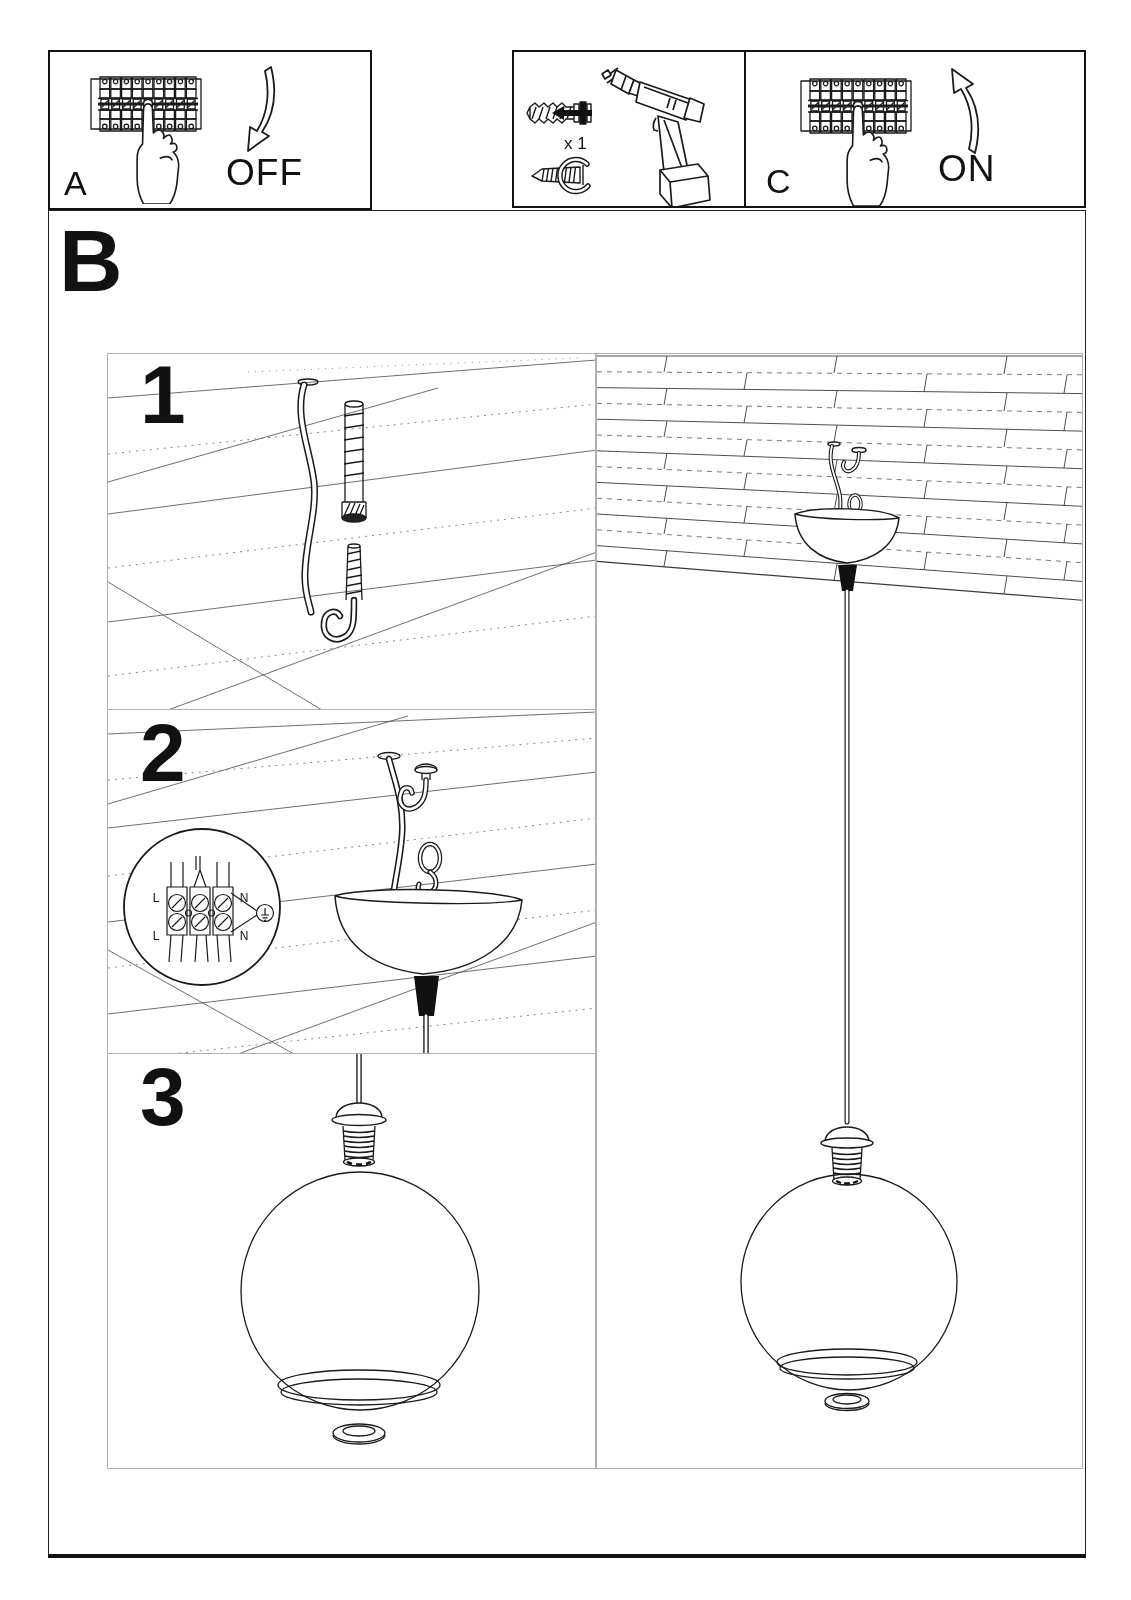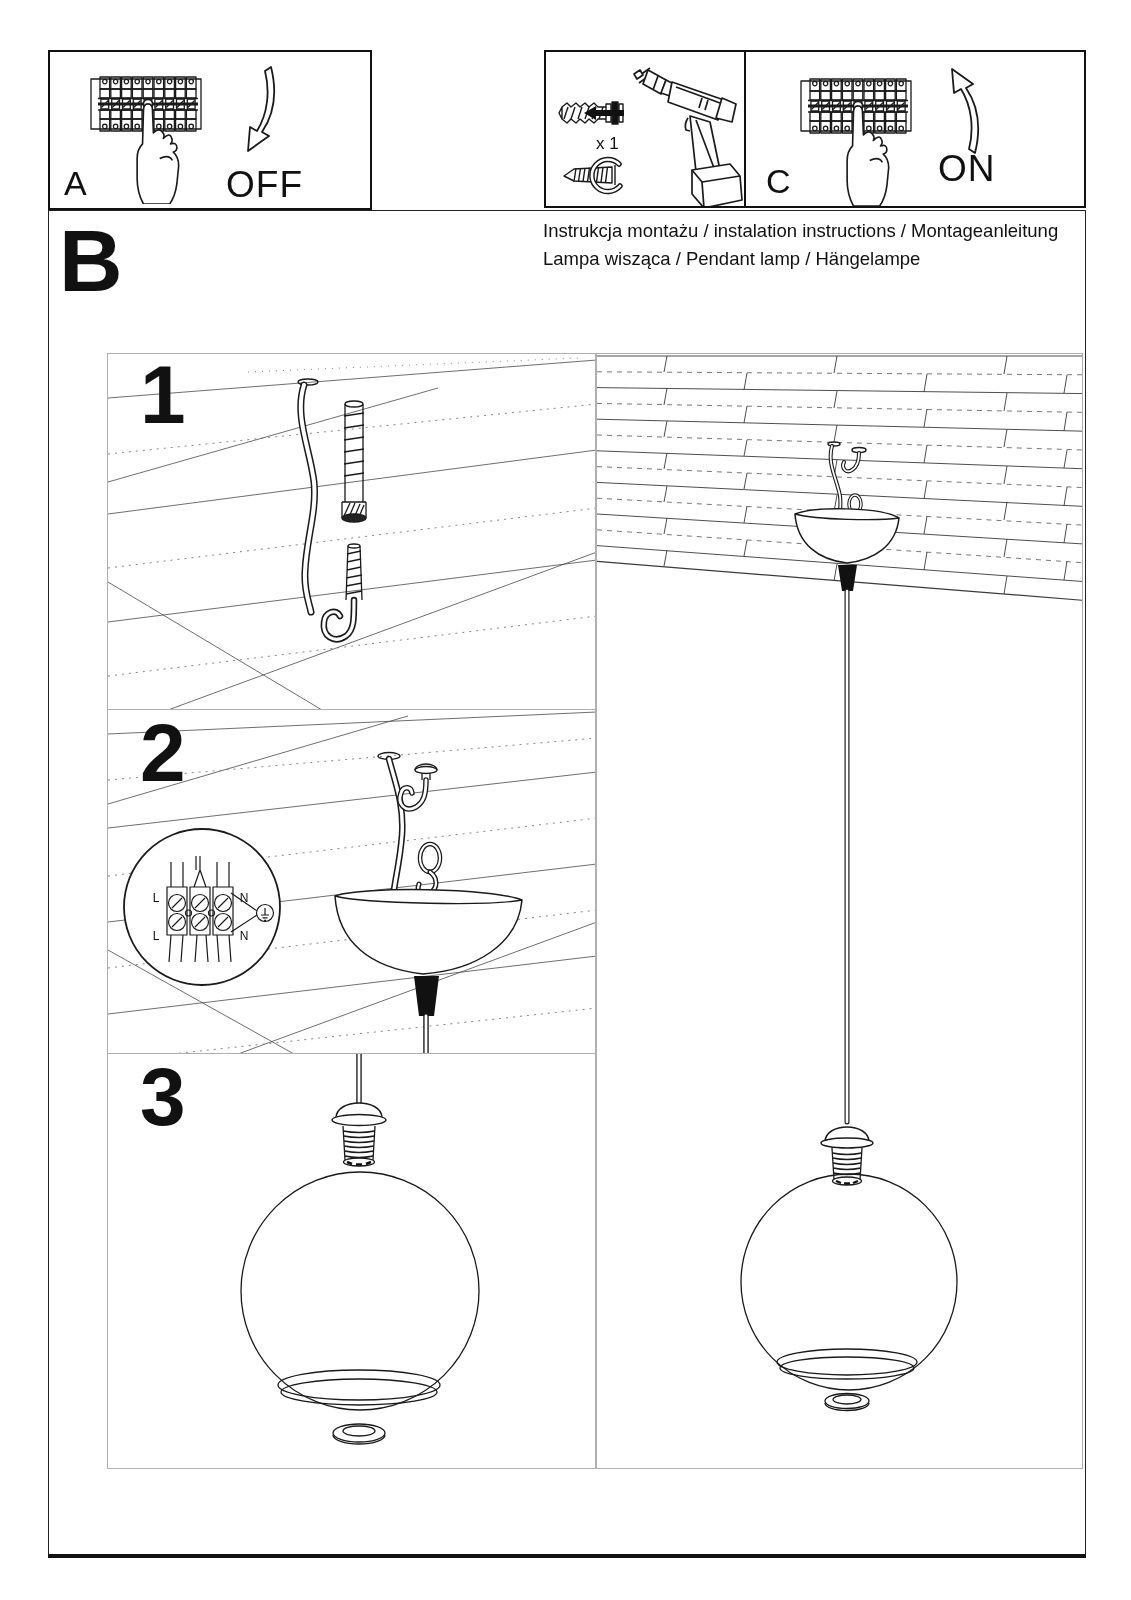--- a/index.html
+++ b/index.html
@@ -82,25 +82,25 @@
     <svg class="abs" style="left:79px;top:50px;" width="56" height="102" viewBox="0 0 62 112" preserveAspectRatio="none">
       <g class="lnw" style="stroke-width:1.8">
           <use href="#sym-hand"></use>
         </g>
     </svg>
     <svg class="abs" style="left:188px;top:12px;" width="42" height="92" viewBox="0 0 42 92">
       <g class="lnw" style="stroke-width:1.8">
           <use href="#sym-arrow"></use>
         </g>
     </svg>
-    <div class="abs state" style="left:176px;top:100px;margin-top:12px;">OFF</div>
+    <div class="abs state" style="left:176px;top:100px;">OFF</div>
     <div class="abs biglabel" style="left:14px;top:112px;">A</div>
   </div>
 
-  <div class="abs frame" style="left:544px;top:50px;width:235px;height:158px;">
+  <div class="abs frame" style="left:512px;top:50px;width:235px;height:158px;">
     <svg class="abs" style="left:86px;top:8px;" width="116" height="148" viewBox="0 0 116 148">
       <g class="lnw" style="stroke-width:1.7">
         <path d="M4,18 L18,8 M7,23 L21,13" style="fill:none"></path>
         <path d="M2,14 L8,10 L11,15 L5,19 Z"></path>
         <path d="M16,10 L34,20 L29,34 L11,24 Z"></path>
         <path d="M26,16 L21,30" style="fill:none"></path>
         <path d="M34,20 L42,24 L38,36 L29,33 Z"></path>
         <path d="M40,22 L92,40 L86,60 L36,42 Z"></path>
         <path d="M44,27 L88,43 M70,38 L67,48 M76,40 L73,50" style="fill:none"></path>
         <path d="M90,38 L104,44 L100,62 L84,58 Z"></path>
@@ -152,24 +152,20 @@
         </g>
     </svg>
     <div class="abs state" style="left:192px;top:96px;">ON</div>
     <div class="abs biglabel" style="left:20px;top:110px;">C</div>
   </div>
 
   <div class="abs bframe" style="left:48px;top:210px;width:1038px;height:1348px;">
 
     <div class="abs seclabel" style="left:10px;top:10px;">B</div>
 
-    <div class="abs hdr" style="left:494px;top:6px;">
-      <div>Instrukcja montażu / instalation instructions / Montageanleitung</div>
-      <div>Lampa wisząca / Pendant lamp / Hängelampe</div>
-    </div>
 
     <div class="abs panel" style="left:58px;top:142px;width:489px;height:356px;border-bottom:none;">
       <svg width="489" height="356" viewBox="0 0 489 356">
         <g>
           <path class="ceil" d="M0,44 L489,6 M0,160 L489,96 M0,268 L489,206"></path>
           <path class="ceil" d="M0,128 L330,34 M60,356 L489,198 M0,228 L214,356"></path>
           <path class="ceild" d="M0,100 L489,50 M0,214 L489,154 M0,322 L489,262"></path>
           <path class="ceild" d="M140,18 L470,4" style="stroke-dasharray:1 6"></path>
         </g>
         <g>

